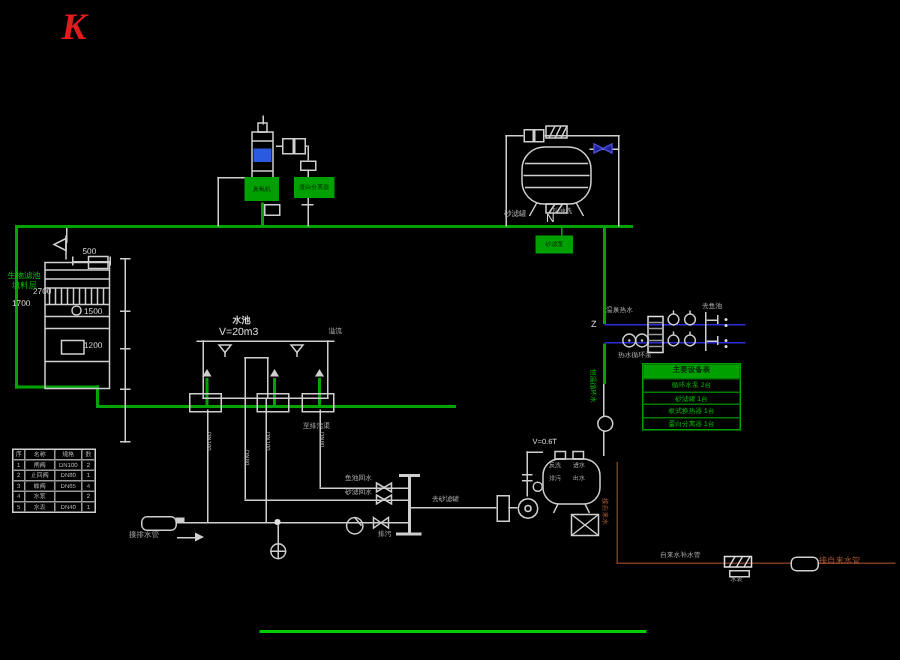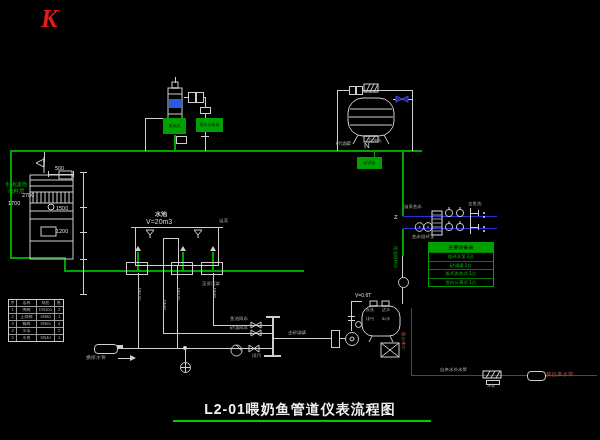--- a/index.html
+++ b/index.html
@@ -369,16 +369,15 @@
   </div>
 
   <div class="dtable">
     <div class="dhead">主要设备表</div>
     <div class="drow">循环水泵 2台</div>
     <div class="drow">砂滤罐 1台</div>
     <div class="drow">板式换热器 1台</div>
     <div class="drow">蛋白分离器 1台</div>
   </div>
 
-  <div class="title">L2-01喂奶鱼管道仪表流程图</div>
   <div class="gn" style="left:173px;top:420px;width:258px;height:2px;background:#00cc00;"></div>
 
 </div>
 
 </body></html>

